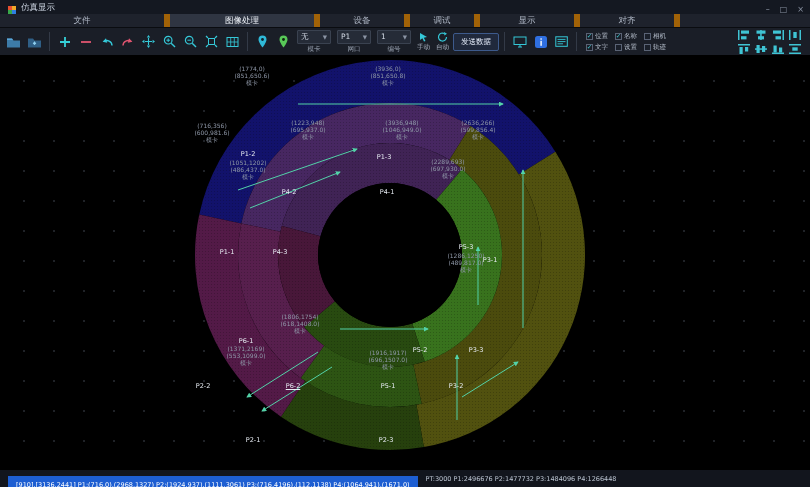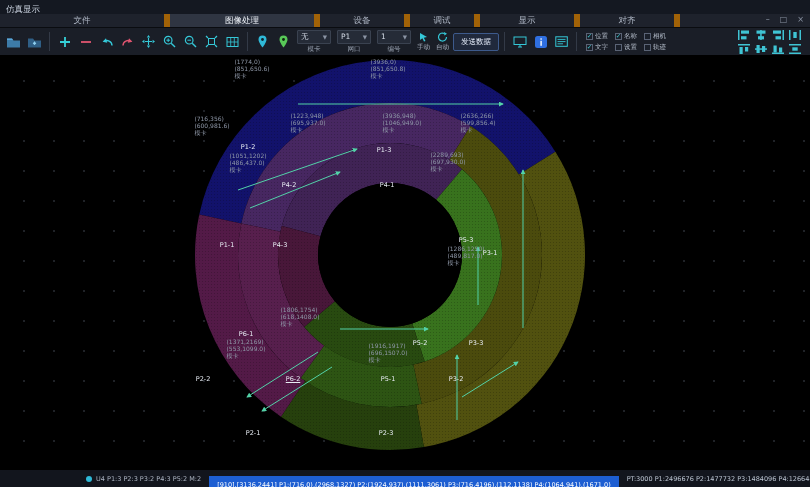--- a/index.html
+++ b/index.html
@@ -1,21 +1,21 @@
 <!DOCTYPE html>
 <html><head>
 <meta charset="utf-8">
 <style>
   html,body{margin:0;padding:0;background:#0c0e14;}
   #app{position:relative;width:810px;height:487px;overflow:hidden;
        font-family:"DejaVu Sans","Liberation Sans",sans-serif;color:#cfd6e2;
        background:#0c0e14;user-select:none;}
   
-  .titlebar{height:14px;background:#141821;display:flex;align-items:flex-start;
-            padding:0 6px;font-size:8.5px;color:#c8d0dd;flex-direction:column;}
+  .titlebar{height:14px;background:#141821;display:flex;align-items:flex-end;
+            padding:0 6px;font-size:8.5px;color:#c8d0dd;}
   .logo{width:4px;height:4px;background:#e85030;margin:0 9px 4px 2px;
         box-shadow:4px 0 #f0a828,0 4px #38a848,4px 4px #2f7fe0;}
   .winbtns{margin-left:auto;display:flex;gap:10px;font-size:8px;color:#8a93a3;align-items:center;}
   .winbtns span{cursor:default;line-height:8px;}
   
   .tabs{height:13px;background:#1e222c;display:flex;font-size:8.5px;
         border-bottom:1px solid #0a0c10;}
   .tab{color:#aeb6c4;display:flex;align-items:center;justify-content:center;height:100%;
        border-right:6px solid #a16207;box-sizing:border-box;}
   .tab.active{background:#2f3542;color:#eef2f8;}
@@ -43,22 +43,22 @@
        display:flex;align-items:center;justify-content:center;font-size:6.5px;
        line-height:6px;color:#3fd0d8;}
   .aligngrid{display:grid;grid-template-columns:repeat(4,15px);gap:2px 2px;
              margin-left:auto;margin-right:4px;flex:none;}
   .abtn{width:15px;height:12px;display:flex;align-items:center;justify-content:center;border-radius:2px;}
   
   .canvas{position:absolute;left:0;top:55px;width:810px;height:415px;background:#000;
           background-image:radial-gradient(circle,#1f2227 0.9px,transparent 1px);
           background-size:30px 30px;background-position:9px 11px;overflow:hidden;}
   .canvas svg{position:absolute;left:0;top:0;}
-  .lbl{position:absolute;transform:translate(-50%,0);
-       white-space:pre;pointer-events:none;}
+  .lbl{position:absolute;transform:translate(-50%,0);text-align:center;
+       white-space:pre;pointer-events:none;margin-top:7px;}
   .lbl.coord{font-size:6px;line-height:1.2;color:#8f98a8;}
   .lbl.part{font-size:6.5px;color:#e8edf4;}
   
   .statusbar{position:absolute;left:0;top:470px;width:810px;height:17px;background:#12151d;
              display:flex;align-items:center;font-size:6.5px;color:#aeb6c4;overflow:hidden;}
   .s-left{display:flex;align-items:center;gap:4px;padding-left:86px;flex:none;white-space:nowrap;}
   .sdot{width:6px;height:6px;border-radius:50%;background:#2fb9d8;flex:none;}
   .s-mid{background:#1d5ed2;color:#fff;padding:0 8px;height:100%;display:flex;
          align-items:center;margin-left:8px;white-space:nowrap;flex:none;margin-top:12px;}
   .s-right{padding:0 8px;color:#bcc5d2;white-space:nowrap;flex:none;}
@@ -402,22 +402,18 @@
         <div class="lbl part" style="left: 280px; top: 186px;">P4-3</div>
         <div class="lbl part" style="left: 388px; top: 320px;">P5-1</div>
         <div class="lbl part" style="left: 420px; top: 284px;">P5-2</div>
         <div class="lbl part" style="left: 466px; top: 181px;">P5-3</div>
         <div class="lbl part" style="left: 246px; top: 275px;">P6-1</div>
         <div class="lbl part" style="left: 293px; top: 320px; text-decoration: underline;">P6-2</div>
       </div>
   </div>
 
   <div class="statusbar">
-    <div class="s-left">
-      <span class="sdot"></span>
-      <span>U4   P1:3 P2:3 P3:2 P4:3 P5:2 M:2</span>
-    </div>
     <div class="s-mid">[910],[3136,2441]  P1:(716,0),(2968,1327)  P2:(1924,937),(1111,3061)  P3:(716,4196),(112,1138)  P4:(1064,941),(1671,0)</div>
     <div class="s-right">PT:3000  P1:2496676 P2:1477732 P3:1484096 P4:1266448</div>
 
   </div>
 
 </div>
 
 </body></html>

